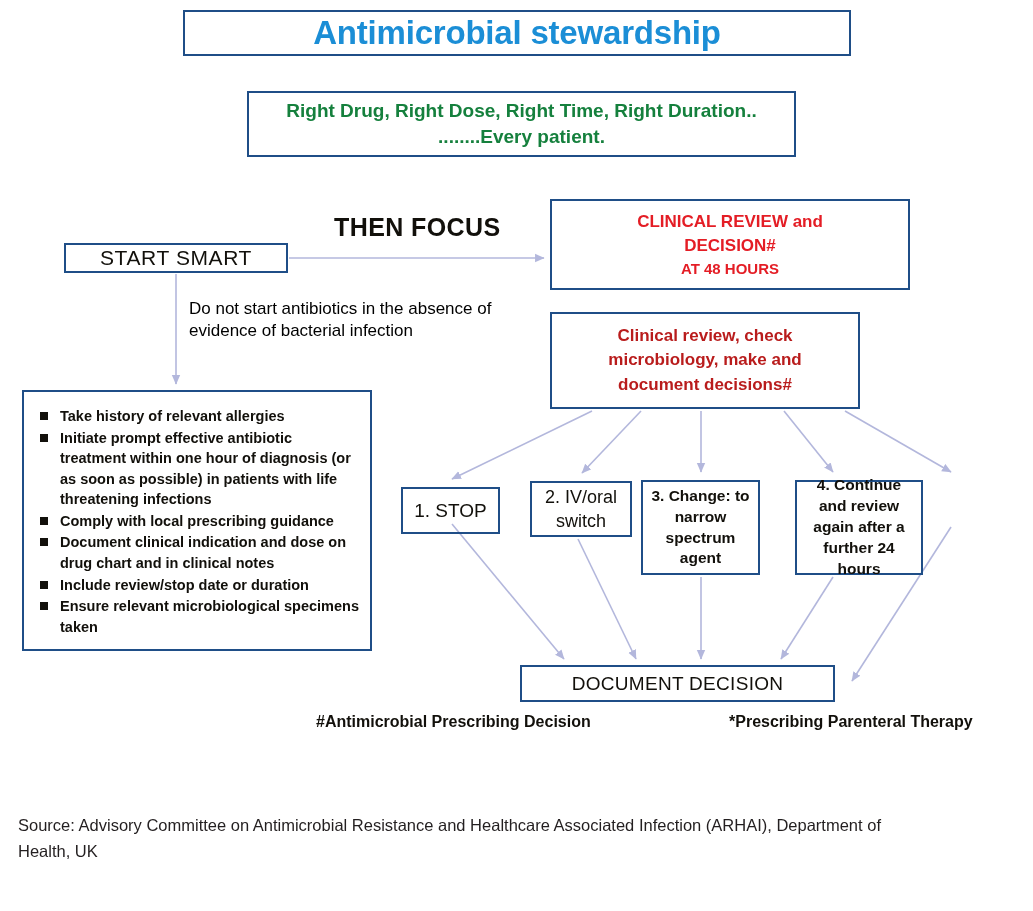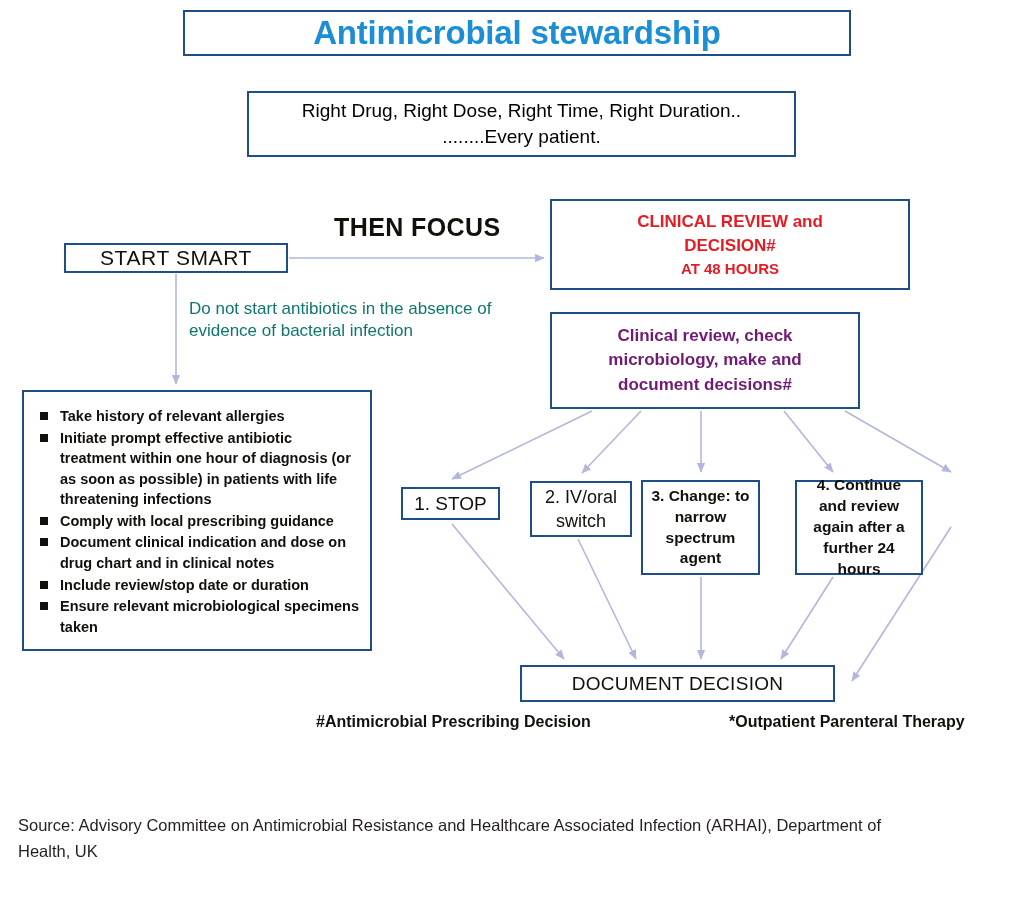--- a/index.html
+++ b/index.html
@@ -37,23 +37,23 @@
     letter-spacing: -0.2px;
     line-height: 1.05;
   }
 
   
   #subtitle-box {
     left: 247px; top: 91px; width: 549px; height: 66px;
     flex-direction: column;
   }
   #subtitle-text {
-    color: #000000;
+    color: #15803d;
     font-size: 19px;
-    font-weight: normal;
+    font-weight: bold;
     line-height: 1.35;
     padding: 0 6px;
   }
 
   
   #start-smart-box {
     left: 64px; top: 243px; width: 224px; height: 30px;
   }
   #start-smart-text {
     font-size: 21px;
@@ -69,21 +69,21 @@
     font-weight: bold;
     color: #12100b;
     letter-spacing: 0.4px;
   }
 
   
   #caution-note {
     position: absolute;
     left: 189px; top: 298px; width: 345px;
     font-size: 17px;
-    color: #0f766e;
+    color: #000000;
     line-height: 1.3;
   }
 
   
   #clinical-decision-box {
     left: 550px; top: 199px; width: 360px; height: 91px;
     flex-direction: column;
   }
   #clinical-decision-text {
     color: #e41d25;
@@ -94,21 +94,21 @@
   }
   #clinical-decision-text .l2 { font-size: 15px; }
 
   
   #clinical-review-box {
     left: 550px; top: 312px; width: 310px; height: 97px;
   }
   #clinical-review-text {
     font-size: 17px;
     font-weight: bold;
-    color: #701a75;
+    color: #b91c1c;
     line-height: 1.45;
     padding: 0 14px;
   }
 
   
   #bullet-box {
     left: 22px; top: 390px; width: 350px; height: 261px;
     align-items: flex-start;
     justify-content: flex-start;
     text-align: left;
@@ -131,21 +131,21 @@
     content: "";
     position: absolute;
     left: 2px; top: 6px;
     width: 8px; height: 8px;
     background: #12100b;
   }
 
   
   .opt-box { font-weight: bold; color: #12100b; }
   .opt-text { padding: 0 6px; line-height: 1.35; }
-  #opt-1 { left: 401px; top: 487px; width: 99px; height: 33px; }
+  #opt-1 { left: 401px; top: 487px; width: 99px; height: 47px; }
   #opt-1 .opt-text { font-size: 19px; font-weight: normal; }
   #opt-2 { left: 530px; top: 481px; width: 102px; height: 56px; }
   #opt-2 .opt-text { font-size: 18px; font-weight: normal; }
   #opt-3 { left: 641px; top: 480px; width: 119px; height: 95px; align-items: center; }
   #opt-3 .opt-text { font-size: 15.5px; }
   #opt-4 { left: 772px; top: 480px; width: 128px; height: 95px; margin-left: 23px; }
   #opt-4 .opt-text { font-size: 15.5px; }
   #opt-5 { left: 912px; top: 480px; width: 91px; height: 45px; }
   #opt-5 .opt-text { font-size: 19px; font-weight: normal; }
 
@@ -270,17 +270,17 @@
   </div>
   <div class="box opt-box" id="opt-4">
     <span class="opt-text">4. Continue and review again after a further 24 hours</span>
   </div>
 
   <div class="box" id="document-decision-box">
     <span id="document-decision-text">DOCUMENT DECISION</span>
   </div>
 
   <div class="footnote" id="footnote-hash">#Antimicrobial Prescribing Decision</div>
-  <div class="footnote" id="footnote-star">*Outpatient Parenteral Therapy</div>
+  <div class="footnote" id="footnote-star">*Prescribing Parenteral Therapy</div>
 
   <div id="source-text">Source: Advisory Committee on Antimicrobial Resistance and Healthcare Associated Infection (ARHAI), Department of Health, UK</div>
 
 </div>
 
 </body></html>

